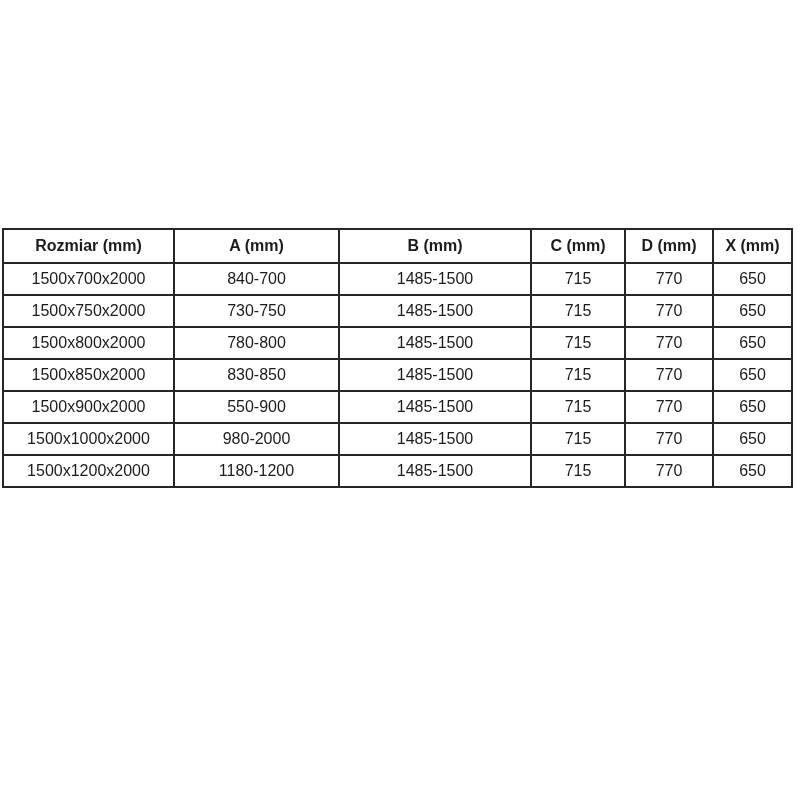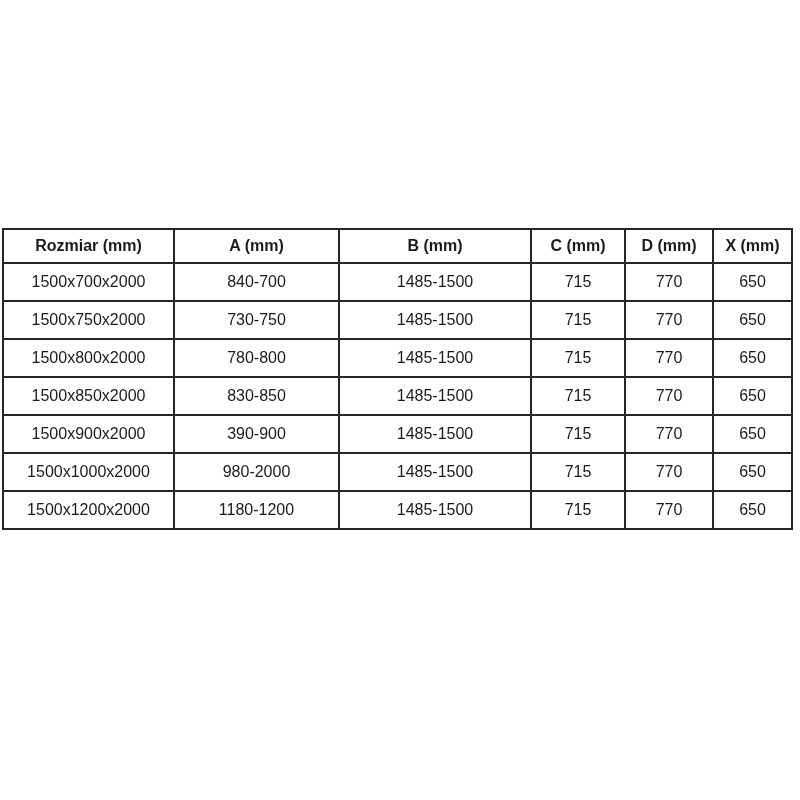--- a/index.html
+++ b/index.html
@@ -34,21 +34,21 @@
     border: 2px solid #262626;
     text-align: center;
     vertical-align: middle;
     padding: 2px;
     font-size: 16px;
     background: #ffffff;
     overflow: hidden;
     white-space: nowrap;
   }
   table.dim-table thead tr { height: 34px; }
-  table.dim-table tbody tr { height: 38px; }
+  table.dim-table tbody tr { height: 32px; }
   table.dim-table th { font-weight: bold; }
   col.c-rozmiar { width: 171px; }
   col.c-a { width: 165px; }
   col.c-b { width: 192px; }
   col.c-c { width: 94px; }
   col.c-d { width: 88px; }
   col.c-x { width: 79px; }
 </style>
 </head>
 <body>
@@ -102,21 +102,21 @@
           <tr>
             <td>1500x850x2000</td>
             <td>830-850</td>
             <td>1485-1500</td>
             <td>715</td>
             <td>770</td>
             <td>650</td>
           </tr>
           <tr>
             <td>1500x900x2000</td>
-            <td>390-900</td>
+            <td>550-900</td>
             <td>1485-1500</td>
             <td>715</td>
             <td>770</td>
             <td>650</td>
           </tr>
           <tr>
             <td>1500x1000x2000</td>
             <td>980-2000</td>
             <td>1485-1500</td>
             <td>715</td>

